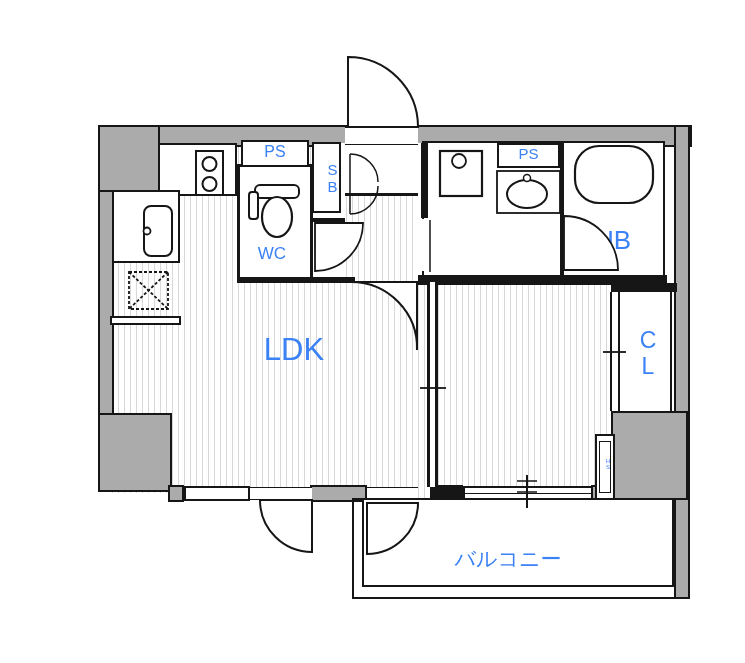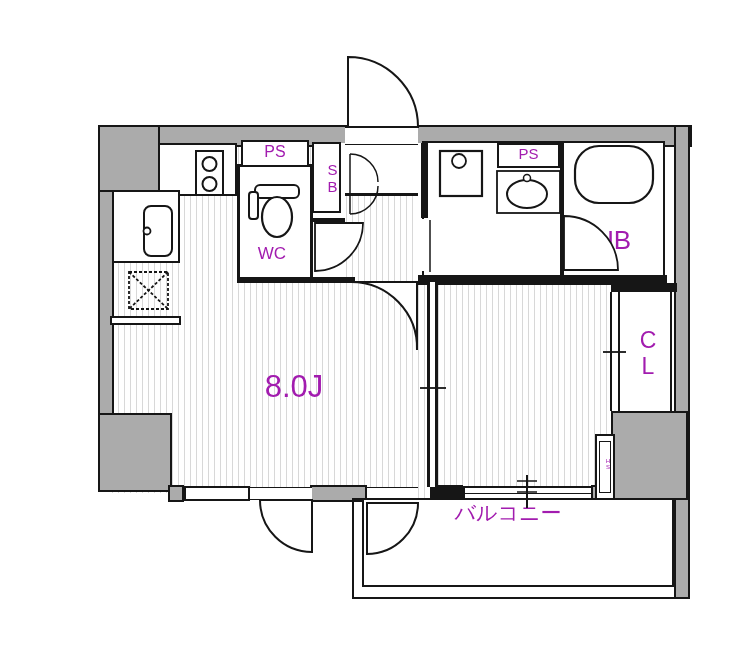--- a/index.html
+++ b/index.html
@@ -6,21 +6,21 @@
   .plan{position:relative;width:745px;height:663px;background:#fff;overflow:hidden;
         font-family:"Liberation Sans","DejaVu Sans",sans-serif;color:#1a1a1a;}
   .abs{position:absolute;box-sizing:border-box;}
   .stripes{background:repeating-linear-gradient(90deg,#d8d8d8 0,#d8d8d8 1px,#ffffff 1px,#ffffff 6px);}
   .gray{background:#ababab;border:2px solid #161616;}
   .wall{background:#161616;}
   .white{background:#ffffff;}
   .roombox{background:#ffffff;border:2.5px solid #161616;}
   .thinband{background:#ffffff;border-top:1px solid #161616;border-bottom:1px solid #161616;}
   .winband{background:#ffffff;border:2px solid #161616;}
-  .lbl{position:absolute;text-align:center;line-height:1.05;color:#a21caf;}
+  .lbl{position:absolute;text-align:center;line-height:1.05;color:#3b82f6;}
   .vert{writing-mode:vertical-rl;text-orientation:upright;text-align:center;}
   svg{position:absolute;left:0;top:0;pointer-events:none;}
 </style>
 </head>
 <body>
 
 <div class="plan">
 
   <div class="abs stripes" style="left:112px;top:143px;width:316px;height:357px;"></div>
   <div class="abs stripes" style="left:438px;top:285px;width:174px;height:202px;"></div>
@@ -72,29 +72,29 @@
 
   <div class="abs" style="left:352px;top:498px;width:338px;height:101px;border:2px solid #161616;"></div>
   <div class="abs" style="left:362px;top:498px;width:312px;height:89px;background:#fff;border:2px solid #161616;"></div>
 
   <div class="abs" style="left:595px;top:434px;width:20px;height:66px;background:#fff;border:2px solid #161616;"></div>
   <div class="abs" style="left:599px;top:441px;width:12px;height:52px;background:#fff;border:1.5px solid #161616;"></div>
 
   <div class="abs thinband" style="left:345px;top:127px;width:73px;height:18px;"></div>
   <div class="abs wall" style="left:345px;top:193px;width:73px;height:2.5px;"></div>
 
-  <div class="lbl" style="left:234px;top:371px;width:120px;font-size:31px;">8.0J</div>
+  <div class="lbl" style="left:234px;top:334px;width:120px;font-size:31px;">LDK</div>
   <div class="lbl" style="left:240px;top:245px;width:64px;font-size:17px;">WC</div>
   <div class="lbl" style="left:241px;top:144px;width:68px;font-size:16px;">PS</div>
   <div class="lbl" style="left:497px;top:146px;width:63px;font-size:15px;">PS</div>
   <div class="lbl vert" style="left:314px;top:151px;width:26px;height:54px;font-size:15px;">SB</div>
   <div class="lbl" style="left:583px;top:227px;width:60px;font-size:26px;">UB</div>
   <div class="lbl vert" style="left:632px;top:324px;width:28px;height:58px;font-size:23px;">CL</div>
   <div class="lbl vert" style="left:599px;top:450px;width:12px;height:28px;font-size:6px;">HS</div>
-  <div class="lbl" style="left:408px;top:502px;width:200px;font-size:21px;">バルコニー</div>
+  <div class="lbl" style="left:408px;top:548px;width:200px;font-size:21px;">バルコニー</div>
 
   <svg width="745" height="663" viewBox="0 0 745 663">
 
     <path d="M 348,127 L 348,57 A 70 70 0 0 1 418,127 Z" fill="#ffffff" stroke="#161616" stroke-width="2"></path>
 
     <line x1="350" y1="154" x2="350" y2="214" stroke="#161616" stroke-width="1.5"></line>
     <path d="M 350,154 A 28 28 0 0 1 378,182" fill="none" stroke="#161616" stroke-width="1.5"></path>
     <path d="M 350,214 A 28 28 0 0 0 378,186" fill="none" stroke="#161616" stroke-width="1.5"></path>
 
     <path d="M 315,223 L 363,223 A 48 48 0 0 1 315,271 Z" fill="#ffffff" stroke="#161616" stroke-width="1.8"></path>

